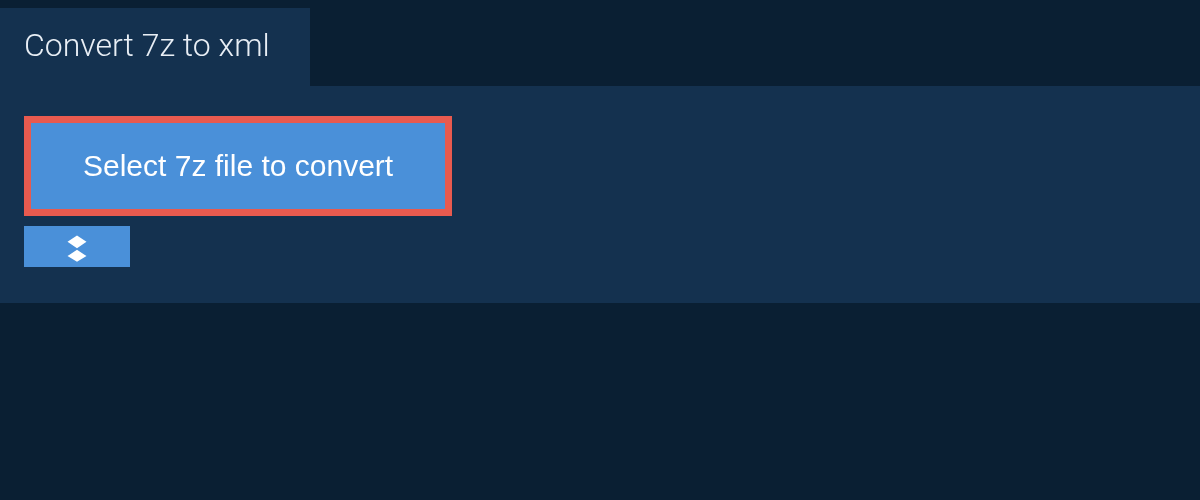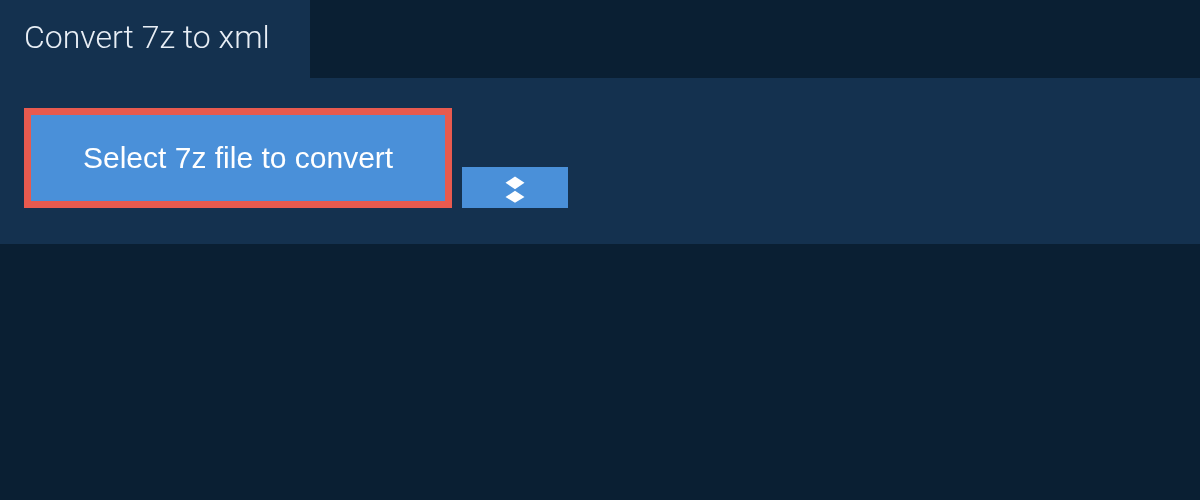--- a/index.html
+++ b/index.html
@@ -8,40 +8,41 @@
       box-sizing: border-box;
     }
     body {
       width: 1200px;
       height: 500px;
       background: #0a1f33;
       font-family: -apple-system, BlinkMacSystemFont, "Segoe UI", Roboto, Helvetica, Arial, sans-serif;
       overflow: hidden;
     }
     .tab-container {
-      padding-top: 0;
+      padding-top: 8px;
     }
     .tab {
       display: inline-block;
       background: #14314f;
       color: #e8eef5;
       font-size: 32px;
       font-weight: 300;
       padding: 18px 40px 22px 24px;
       margin-left: 0;
     }
     .panel {
       background: #14314f;
       padding: 30px 24px 36px 24px;
       width: 100%;
     }
     .button-row {
       display: flex;
       gap: 10px;
-      align-items: flex-end;
+      align-items: flex-start;
+      flex-direction: column;
     }
     .select-button {
       background: #4a90d9;
       color: #ffffff;
       border: 7px solid #e85a4f;
       font-size: 30px;
       font-weight: 300;
       padding: 28px 52px;
       cursor: pointer;
       display: flex;

